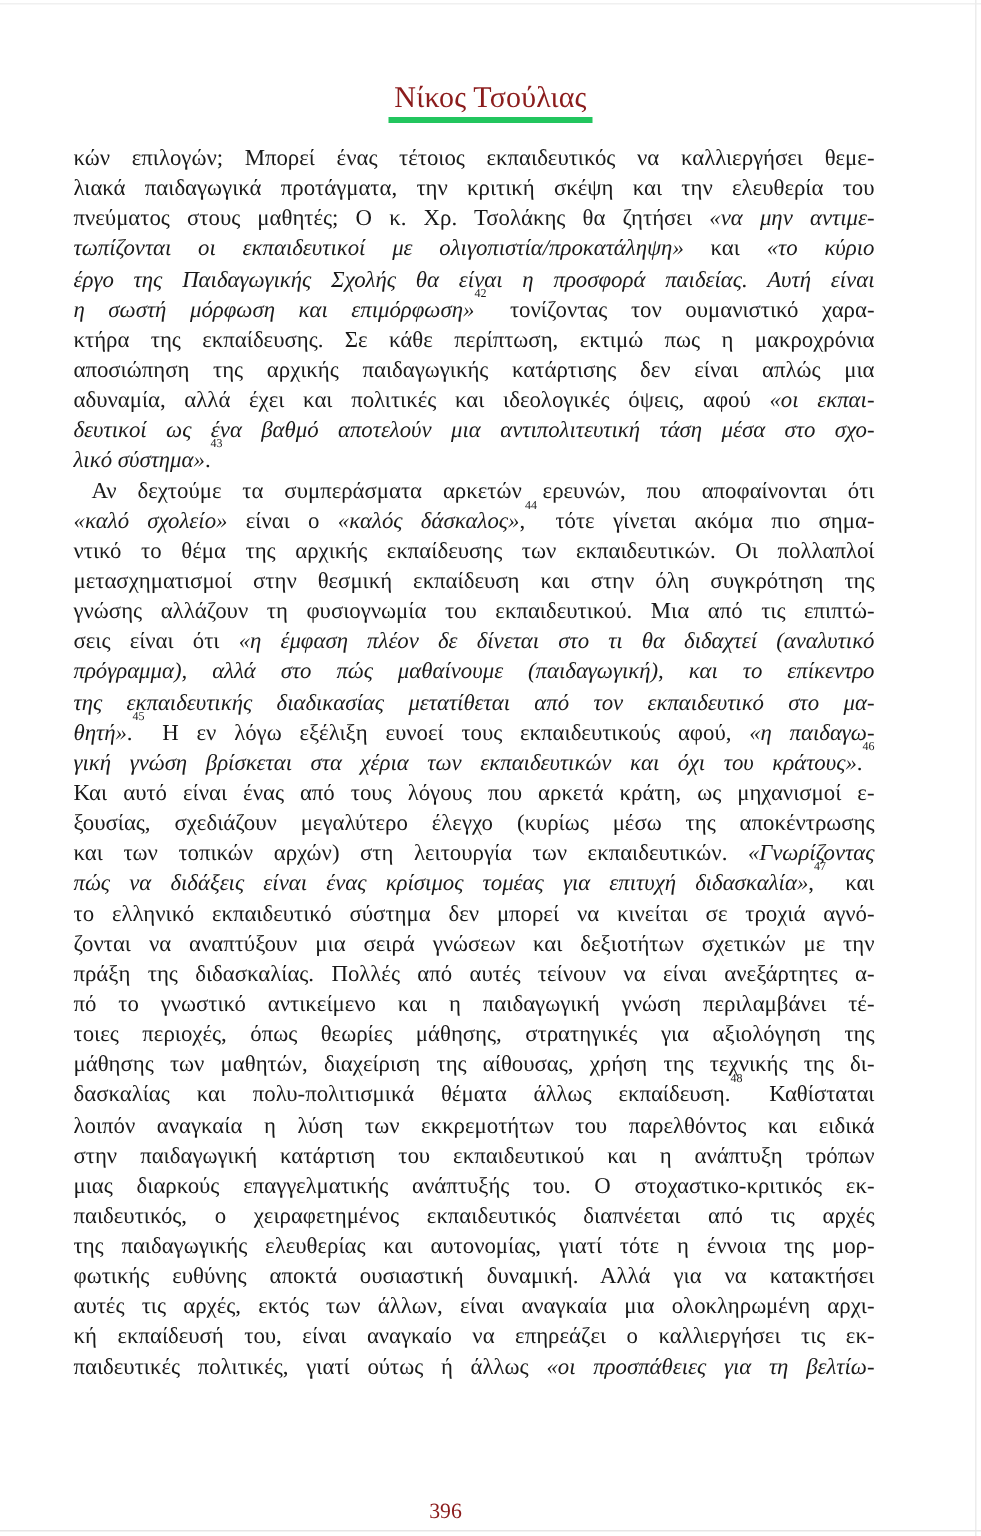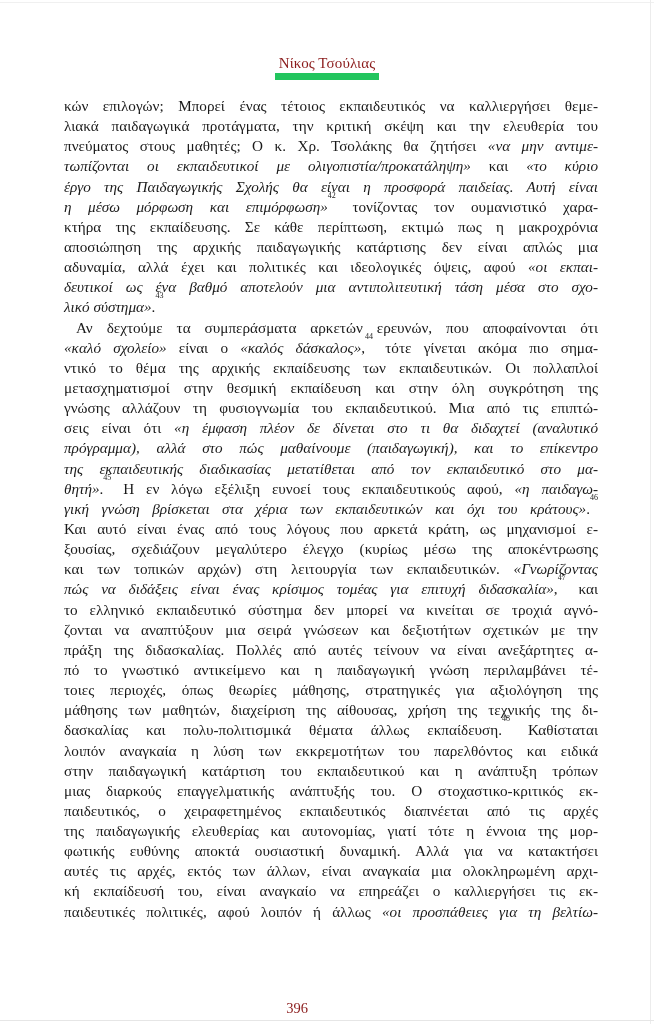--- a/index.html
+++ b/index.html
@@ -3,23 +3,23 @@
 <meta charset="utf-8">
 <style>
   html, body { margin:0; padding:0; background:#ffffff; }
   body { width:654px; height:1024px; position:relative; overflow:hidden;
          font-family:"Liberation Serif","DejaVu Serif",serif; color:#1a1a1a; }
   .page { position:absolute; left:0; top:0; width:654px; height:1024px; background:#fff; }
   .right-edge { position:absolute; left:650px; top:0; width:1px; height:1024px; background:#ececec; }
   .top-edge { position:absolute; left:0; top:2px; width:654px; height:1px; background:#f0f0f0; }
   .bottom-edge { position:absolute; left:0; top:1020px; width:654px; height:1px; background:#e6e6e6; }
   .header { position:absolute; top:54px; left:0; width:654px; text-align:center; }
-  .header span { display:inline-block; color:#8b1c1c; font-size:15px; padding:0 4px 1px 4px;
-                 border-bottom:7px solid #22c55e; letter-spacing:0.1px; }
-  .body-text { position:absolute; left:64px; top:96px; width:534px; font-size:15.2px; line-height:20.15px;
+  .header span { display:inline-block; color:#8b1c1c; font-size:20px; padding:0 4px 1px 4px;
+                 border-bottom:4px solid #22c55e; letter-spacing:0.1px; }
+  .body-text { position:absolute; left:49px; top:96px; width:534px; font-size:15.2px; line-height:20.15px;
                text-align:justify; }
   .line { display:block; height:20.15px; white-space:nowrap; text-align:justify; text-align-last:justify; }
   .line.last { text-align-last:left; }
   .line.indent { padding-left:12px; }
   i { font-style:italic;margin-top:21px; }
   sup { font-size:8px; vertical-align:top; position:relative; top:-1px; line-height:0; }
   .pagenum { position:absolute; top:1000px; left:0; width:594px; text-align:center; color:#8b1c1c; font-size:14.5px; }
 </style>
 </head>
 <body>
@@ -32,21 +32,21 @@
   <div class="header">
     <span>Νίκος Τσούλιας</span>
   </div>
 
   <div class="body-text" id="body-text">
       <span class="line"><span>κών επιλογών; Μπορεί ένας τέτοιος εκπαιδευτικός να καλλιεργήσει θεμε-</span></span>
       <span class="line"><span>λιακά παιδαγωγικά προτάγματα, την κριτική σκέψη και την ελευθερία του</span></span>
       <span class="line"><span>πνεύματος στους μαθητές; Ο κ. Χρ. Τσολάκης θα ζητήσει </span><i>«να μην αντιμε-</i></span>
       <span class="line"><i>τωπίζονται οι εκπαιδευτικοί με ολιγοπιστία/προκατάληψη»</i><span> και </span><i>«το κύριο</i></span>
       <span class="line"><i>έργο της Παιδαγωγικής Σχολής θα είναι η προσφορά παιδείας. Αυτή είναι</i></span>
-      <span class="line"><i>η μέσω μόρφωση και επιμόρφωση»</i><sup>42</sup><span> τονίζοντας τον ουμανιστικό χαρα-</span></span>
+      <span class="line"><i>η σωστή μόρφωση και επιμόρφωση»</i><sup>42</sup><span> τονίζοντας τον ουμανιστικό χαρα-</span></span>
       <span class="line"><span>κτήρα της εκπαίδευσης. Σε κάθε περίπτωση, εκτιμώ πως η μακροχρόνια</span></span>
       <span class="line"><span>αποσιώπηση της αρχικής παιδαγωγικής κατάρτισης δεν είναι απλώς μια</span></span>
       <span class="line"><span>αδυναμία, αλλά έχει και πολιτικές και ιδεολογικές όψεις, αφού </span><i>«οι εκπαι-</i></span>
       <span class="line"><i>δευτικοί ως ένα βαθμό αποτελούν μια αντιπολιτευτική τάση μέσα στο σχο-</i></span>
       <span class="line last"><i>λικό σύστημα»</i><span>.</span><sup>43</sup></span>
       <span class="line indent"><span>Αν δεχτούμε τα συμπεράσματα αρκετών ερευνών, που αποφαίνονται ότι</span></span>
       <span class="line"><i>«καλό σχολείο»</i><span> είναι ο </span><i>«καλός δάσκαλος»</i><span>,</span><sup>44</sup><span> τότε γίνεται ακόμα πιο σημα-</span></span>
       <span class="line"><span>ντικό το θέμα της αρχικής εκπαίδευσης των εκπαιδευτικών. Οι πολλαπλοί</span></span>
       <span class="line"><span>μετασχηματισμοί στην θεσμική εκπαίδευση και στην όλη συγκρότηση της</span></span>
       <span class="line"><span>γνώσης αλλάζουν τη φυσιογνωμία του εκπαιδευτικού. Μια από τις επιπτώ-</span></span>
@@ -67,17 +67,17 @@
       <span class="line"><span>μάθησης των μαθητών, διαχείριση της αίθουσας, χρήση της τεχνικής της δι-</span></span>
       <span class="line"><span>δασκαλίας και πολυ-πολιτισμικά θέματα άλλως εκπαίδευση.</span><sup>48</sup><span> Καθίσταται</span></span>
       <span class="line"><span>λοιπόν αναγκαία η λύση των εκκρεμοτήτων του παρελθόντος και ειδικά</span></span>
       <span class="line"><span>στην παιδαγωγική κατάρτιση του εκπαιδευτικού και η ανάπτυξη τρόπων</span></span>
       <span class="line"><span>μιας διαρκούς επαγγελματικής ανάπτυξής του. Ο στοχαστικο-κριτικός εκ-</span></span>
       <span class="line"><span>παιδευτικός, ο χειραφετημένος εκπαιδευτικός διαπνέεται από τις αρχές</span></span>
       <span class="line"><span>της παιδαγωγικής ελευθερίας και αυτονομίας, γιατί τότε η έννοια της μορ-</span></span>
       <span class="line"><span>φωτικής ευθύνης αποκτά ουσιαστική δυναμική. Αλλά για να κατακτήσει</span></span>
       <span class="line"><span>αυτές τις αρχές, εκτός των άλλων, είναι αναγκαία μια ολοκληρωμένη αρχι-</span></span>
       <span class="line"><span>κή εκπαίδευσή του, είναι αναγκαίο να επηρεάζει ο καλλιεργήσει τις εκ-</span></span>
-      <span class="line"><span>παιδευτικές πολιτικές, αφού λοιπόν ή άλλως </span><i>«οι προσπάθειες για τη βελτίω-</i></span>
+      <span class="line"><span>παιδευτικές πολιτικές, γιατί ούτως ή άλλως </span><i>«οι προσπάθειες για τη βελτίω-</i></span>
     </div>
 
   <div class="pagenum">396</div>
 </div>
 
 </body></html>

